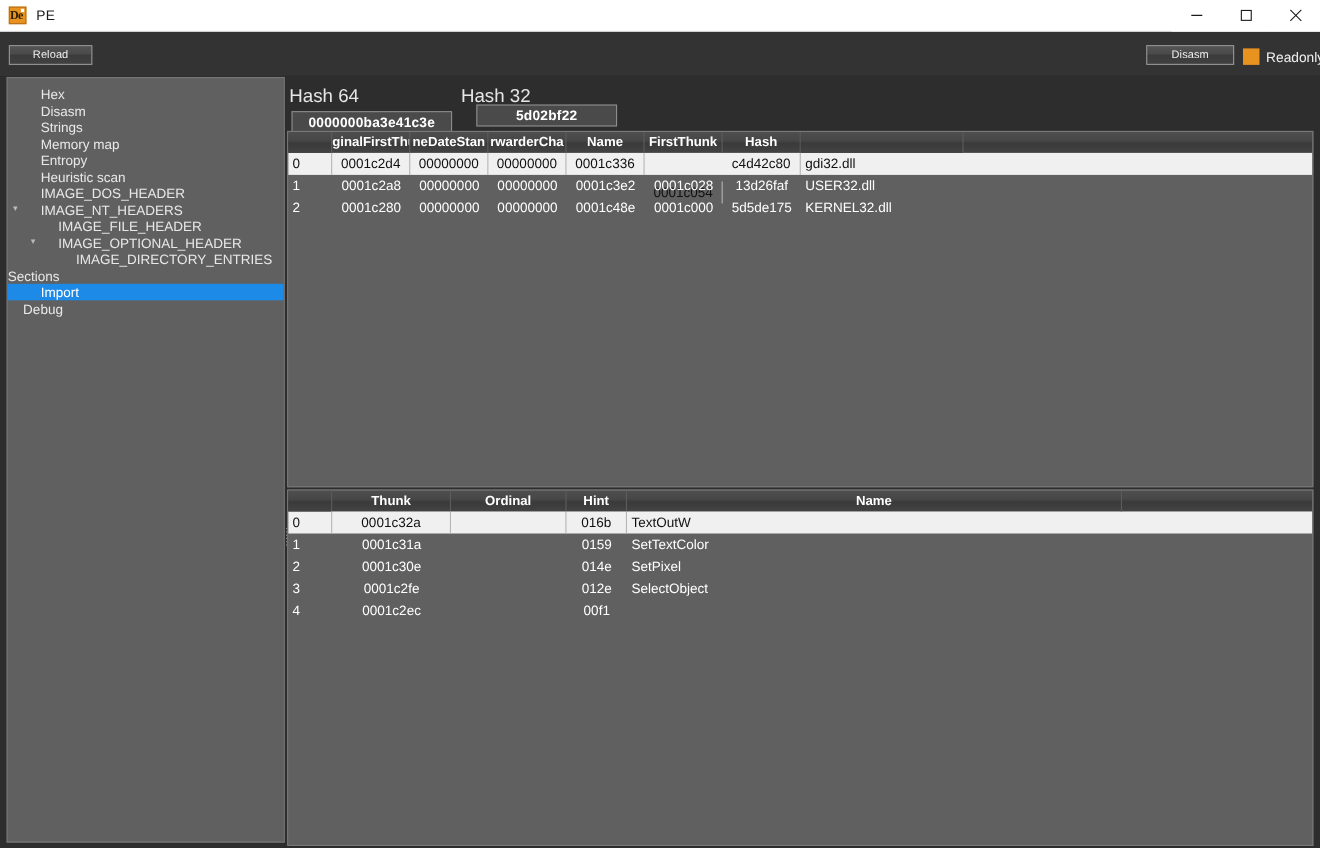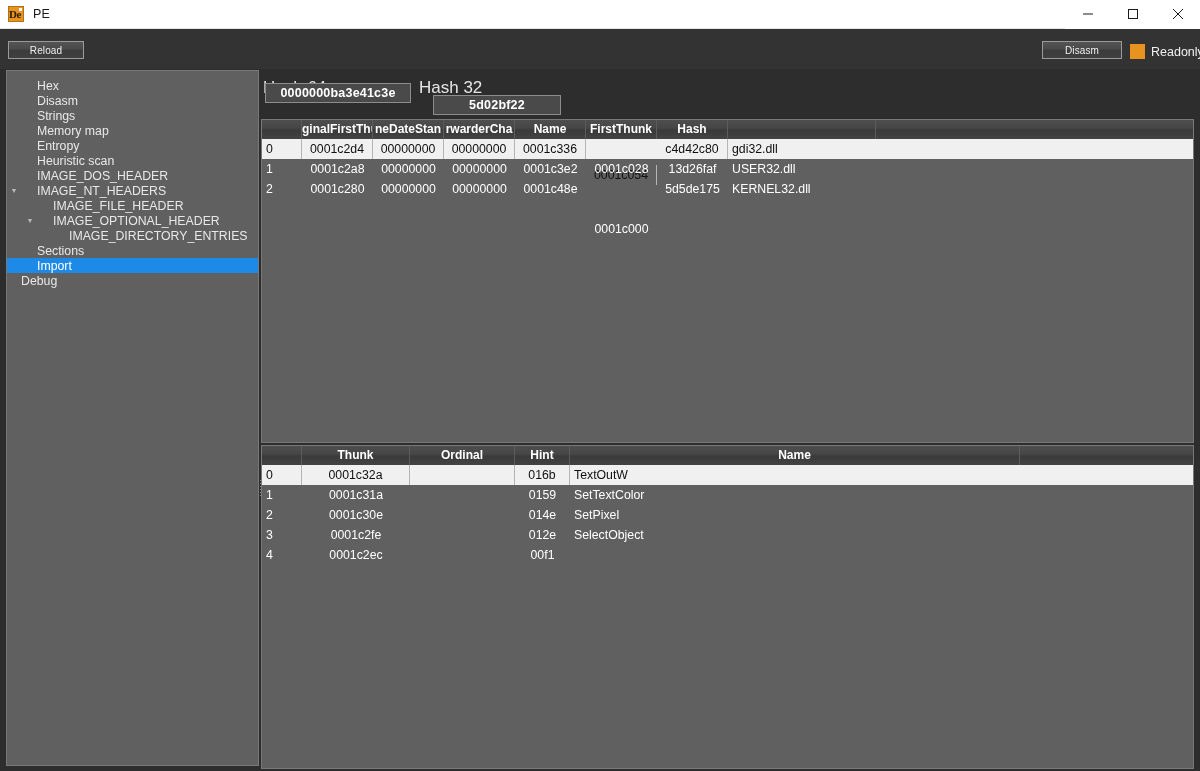--- a/index.html
+++ b/index.html
@@ -300,36 +300,36 @@
         <span class="lbl" style="margin-left: 46px;">IMAGE_FILE_HEADER</span>
       </div>
       <div class="tree-row">
         <span class="arrow" style="left: 16px;">▼</span>
         <span class="lbl" style="margin-left: 46px;">IMAGE_OPTIONAL_HEADER</span>
       </div>
       <div class="tree-row">
         <span class="lbl" style="margin-left: 62px;">IMAGE_DIRECTORY_ENTRIES</span>
       </div>
       <div class="tree-row">
-        <span class="lbl" style="margin-left: 30px;">Sections</span>
+        <span class="lbl" style="">Sections</span>
       </div>
       <div class="tree-row selected">
         <span class="lbl" style="margin-left: 30px;">Import</span>
       </div>
       <div class="tree-row">
         <span class="lbl" style="margin-left: 14px;">Debug</span>
       </div>
     </div>
 </div>
 
 <div class="content">
 
   <div class="hash-label" style="left:4px; top:9px;">Hash 64</div>
   <div class="hash-label" style="left:160px; top:9px;">Hash 32</div>
-  <div class="hash-field" style="left:6px; top:14px; width:146px;">0000000ba3e41c3e</div>
+  <div class="hash-field" style="left:6px; top:32px; width:146px;">0000000ba3e41c3e</div>
   <div class="hash-field" style="left:174px; top:26px; width:128px;">5d02bf22</div>
 
   <div class="table-panel" id="import-dir-table">
     <div class="thead" id="dir-head">
         <div class="th blank" style="width: 40px;"></div>
         <div class="th" style="width: 71px;">ginalFirstThu</div>
         <div class="th" style="width: 71px;">neDateStan</div>
         <div class="th" style="width: 71px;">rwarderCha</div>
         <div class="th" style="width: 71px;">Name</div>
         <div class="th" style="width: 71px;">FirstThunk</div>
@@ -356,21 +356,21 @@
           <div class="td num" style="width: 71px;">0001c028</div>
           <div class="td num" style="width: 71px;">13d26faf</div>
           <div class="td txt last" style="width: 148px;">USER32.dll</div>
         </div>
         <div class="trow">
           <div class="td idx" style="width: 40px;">2</div>
           <div class="td num" style="width: 71px;">0001c280</div>
           <div class="td num" style="width: 71px;">00000000</div>
           <div class="td num" style="width: 71px;">00000000</div>
           <div class="td num" style="width: 71px;">0001c48e</div>
-          <div class="td num" style="width: 71px; margin-top: 40px;">0001c000</div>
+          <div class="td num" style="width: 71px;">0001c000</div>
           <div class="td num" style="width: 71px;">5d5de175</div>
           <div class="td txt last" style="width: 148px;">KERNEL32.dll</div>
         </div>
       </div>
   </div>
 
   <div class="splitter-grip">
     <i></i>
       <i></i>
       <i></i>

